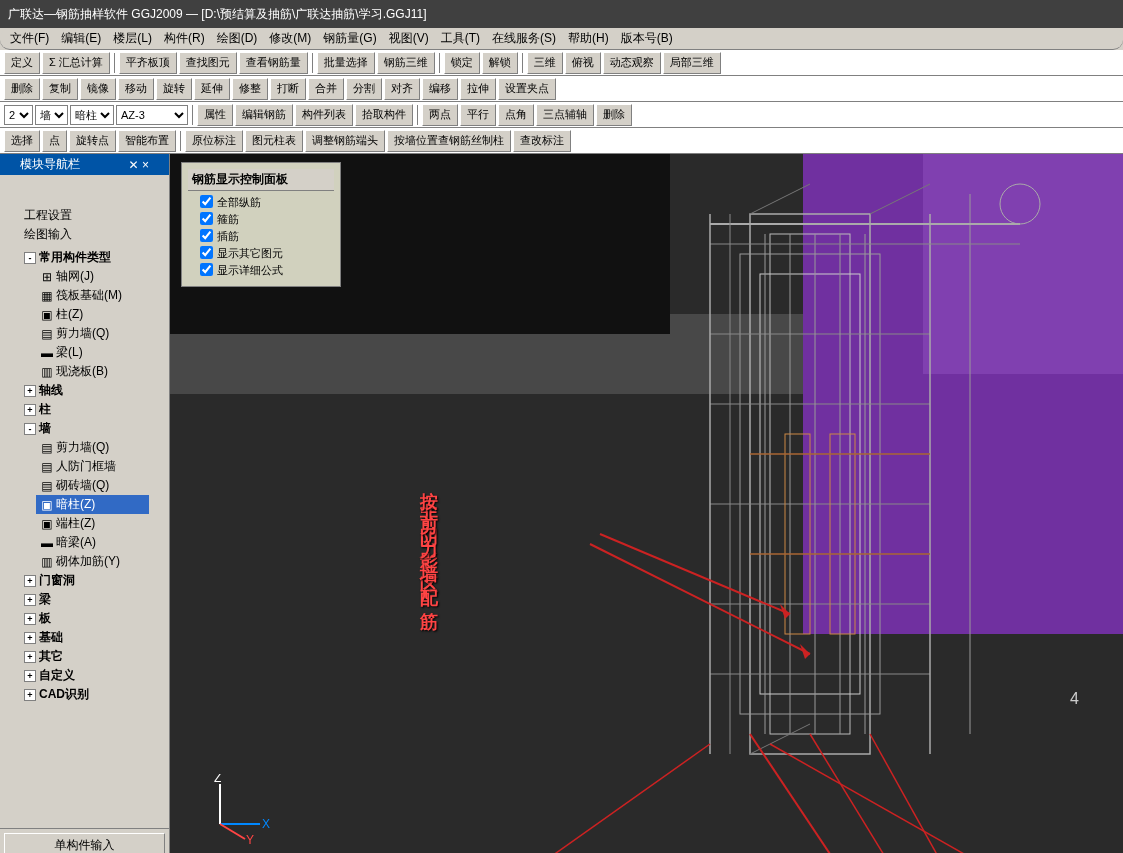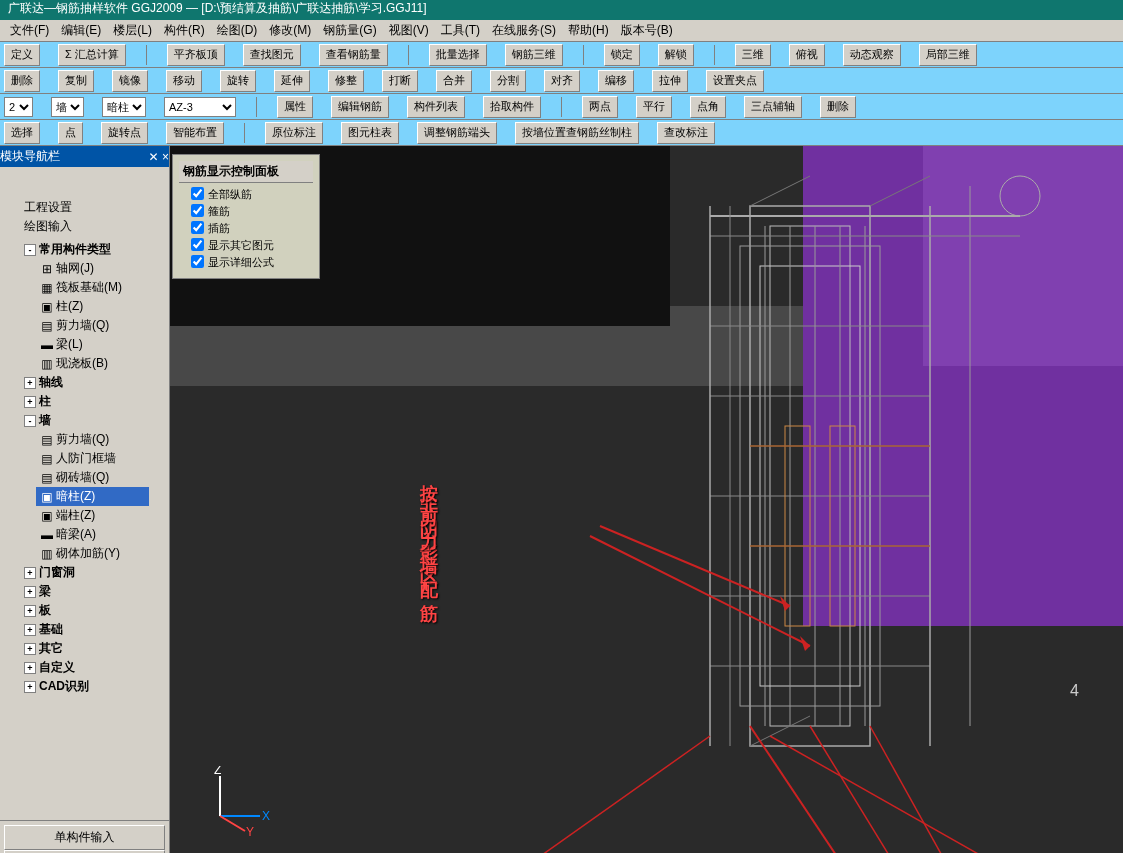--- a/index.html
+++ b/index.html
@@ -1,50 +1,50 @@
 <!DOCTYPE html>
 <html><head>
   <meta charset="utf-8">
   <style>
     * { margin: 0; padding: 0; box-sizing: border-box; }
     body { width: 1123px; height: 853px; overflow: hidden; font-family: "SimSun", "宋体", sans-serif; font-size: 12px; background: #d4d0c8; }
     
     
-    #title-bar { background: #0f766e; color: white; height: 20px; display: flex; align-items: flex-start; padding: 0 8px; font-size: 12px; }
-    
-    
-    #menu-bar { background: #d4d0c8; height: 22px; display: flex; align-items: center; padding: 0 4px; border-bottom: 1px solid #808080; }
+    #title-bar { background: #404040; color: white; height: 28px; display: flex; align-items: center; padding: 0 8px; font-size: 12px; }
+    
+    
+    #menu-bar { background: #d4d0c8; height: 22px; display: flex; align-items: center; padding: 0 4px; border-bottom: 1px solid #808080; border-radius: 10px; }
     .menu-item { padding: 2px 6px; font-size: 12px; cursor: pointer; white-space: nowrap; }
     
     
-    .toolbar-row { background: #7dd3fc; height: 26px; display: flex; align-items: center; padding: 2px 4px; border-bottom: 1px solid #808080; gap: 18px; }
+    .toolbar-row { background: #ffffff; height: 26px; display: flex; align-items: center; padding: 2px 4px; border-bottom: 1px solid #808080; gap: 2px; }
     .toolbar-btn { background: #d4d0c8; border: 1px solid #808080; border-top-color: #fff; border-left-color: #fff; padding: 1px 6px; font-size: 11px; cursor: pointer; height: 22px; display: flex; align-items: center; white-space: nowrap; }
     .toolbar-separator { width: 1px; height: 20px; background: #808080; margin: 0 2px; }
     .toolbar-select { height: 20px; font-size: 11px; background: white; border: 1px solid #808080; }
     
     
     #main-container { display: flex; height: calc(853px - 20px - 22px - 26px - 26px - 26px); }
     
     
     #sidebar { width: 170px; background: #d4d0c8; border-right: 1px solid #808080; display: flex; flex-direction: column; }
-    #sidebar-header { background: #0054a6; color: white; padding: 2px 0; font-size: 12px; display: flex; align-items: center; justify-content: space-between; }
+    #sidebar-header { background: #0054a6; color: white; padding: 2px 20px; font-size: 12px; display: flex; align-items: center; justify-content: space-between; }
     #sidebar-content { flex: 1; overflow-y: auto; padding: 20px; margin-top: 11px; }
     .sidebar-item { display: flex; align-items: center; padding: 1px 4px; cursor: pointer; font-size: 12px; }
     .sidebar-item.selected { background: #316ac5; color: white; }
     .sidebar-folder { display: flex; align-items: center; padding: 1px 4px; cursor: pointer; font-size: 12px; font-weight: bold; }
     .expand-icon { width: 12px; height: 12px; border: 1px solid #808080; background: white; display: inline-flex; align-items: center; justify-content: center; font-size: 9px; margin-right: 3px; flex-shrink: 0; }
     .tree-icon { width: 14px; height: 14px; margin-right: 2px; flex-shrink: 0; display: inline-flex; align-items: center; justify-content: center; }
     .sidebar-bottom { padding: 4px; border-top: 1px solid #808080; }
     .sidebar-bottom-btn { background: #d4d0c8; border: 1px solid #808080; border-top-color: #fff; border-left-color: #fff; padding: 3px 8px; font-size: 12px; width: 100%; cursor: pointer; text-align: center; }
     
     
     #viewport { flex: 1; background: #1a1a1a; position: relative; overflow: hidden; }
     
     
-    #control-panel { position: absolute; top: 8px; left: 2px; background: rgba(220,220,200,0.95); border: 1px solid #808080; padding: 6px; width: 148px; }
+    #control-panel { position: absolute; top: 8px; left: 11px; background: rgba(220,220,200,0.95); border: 1px solid #808080; padding: 6px; width: 160px; }
     .control-panel-title { background: #d4d0c8; font-size: 12px; font-weight: bold; padding: 2px 4px; margin-bottom: 4px; border-bottom: 1px solid #808080; }
     .control-checkbox { display: flex; align-items: flex-start; margin: 2px 12px; font-size: 11px; }
     .control-checkbox input { margin-right: 4px; }
     
     
     .annotation { position: absolute; color: #ff6666; font-size: 16px; font-weight: bold; }
     
     
     #axis-indicator { position: absolute; bottom: 40px; left: 30px; }
     

